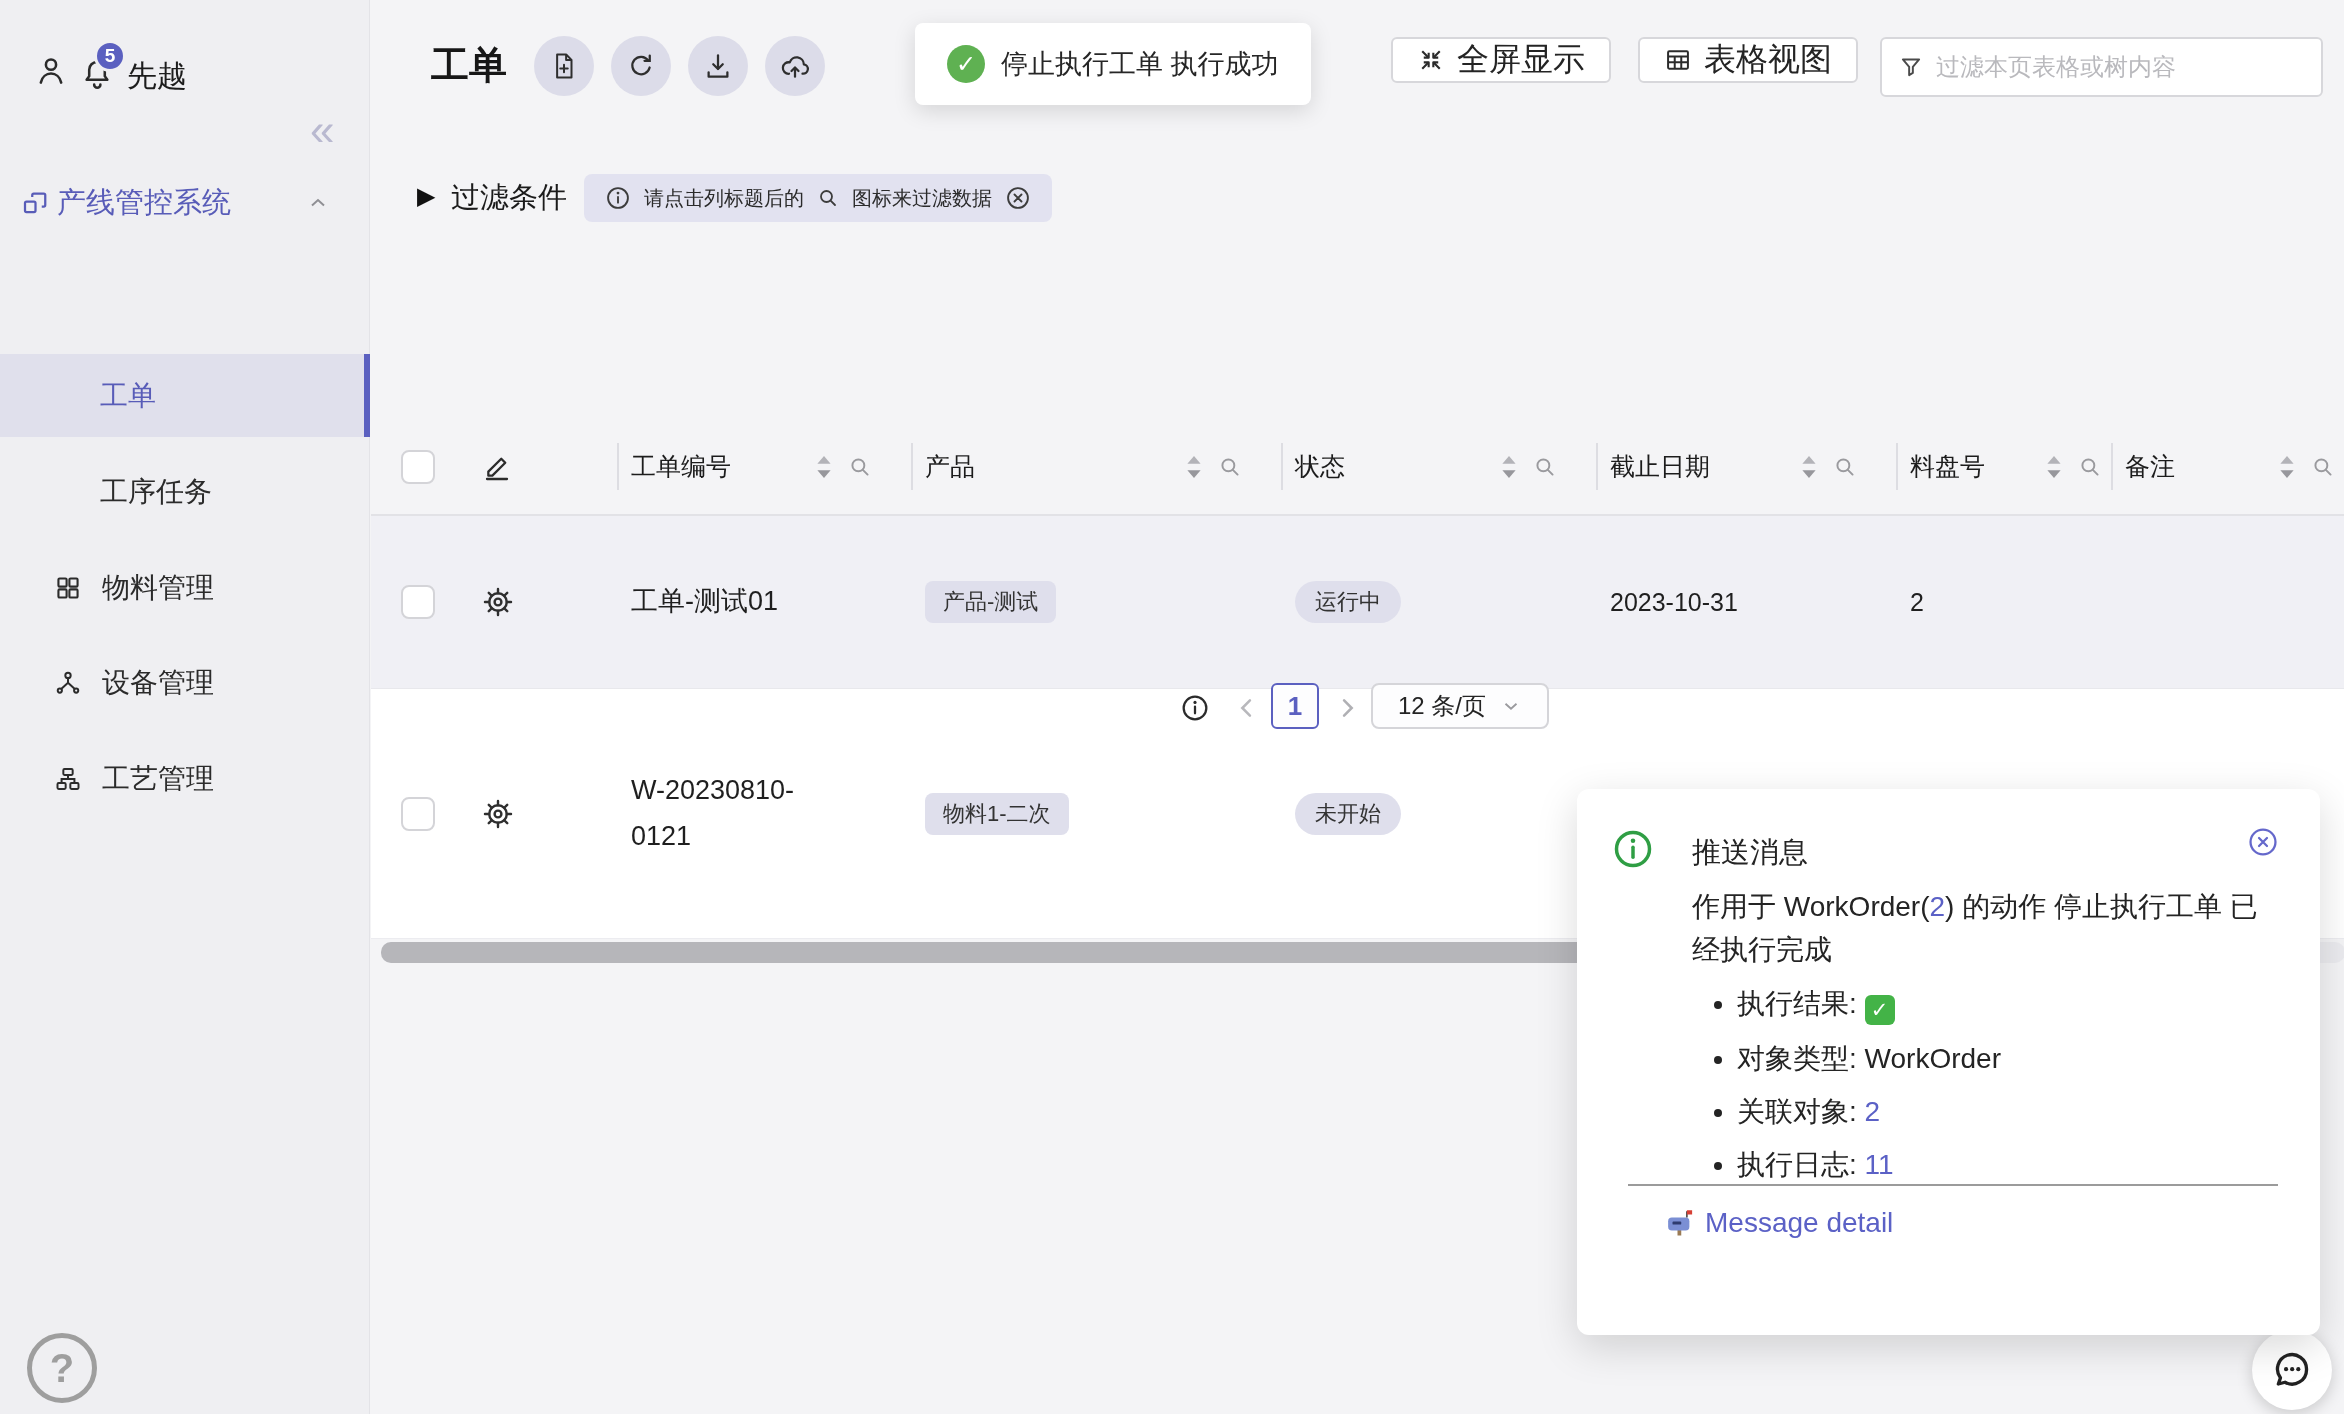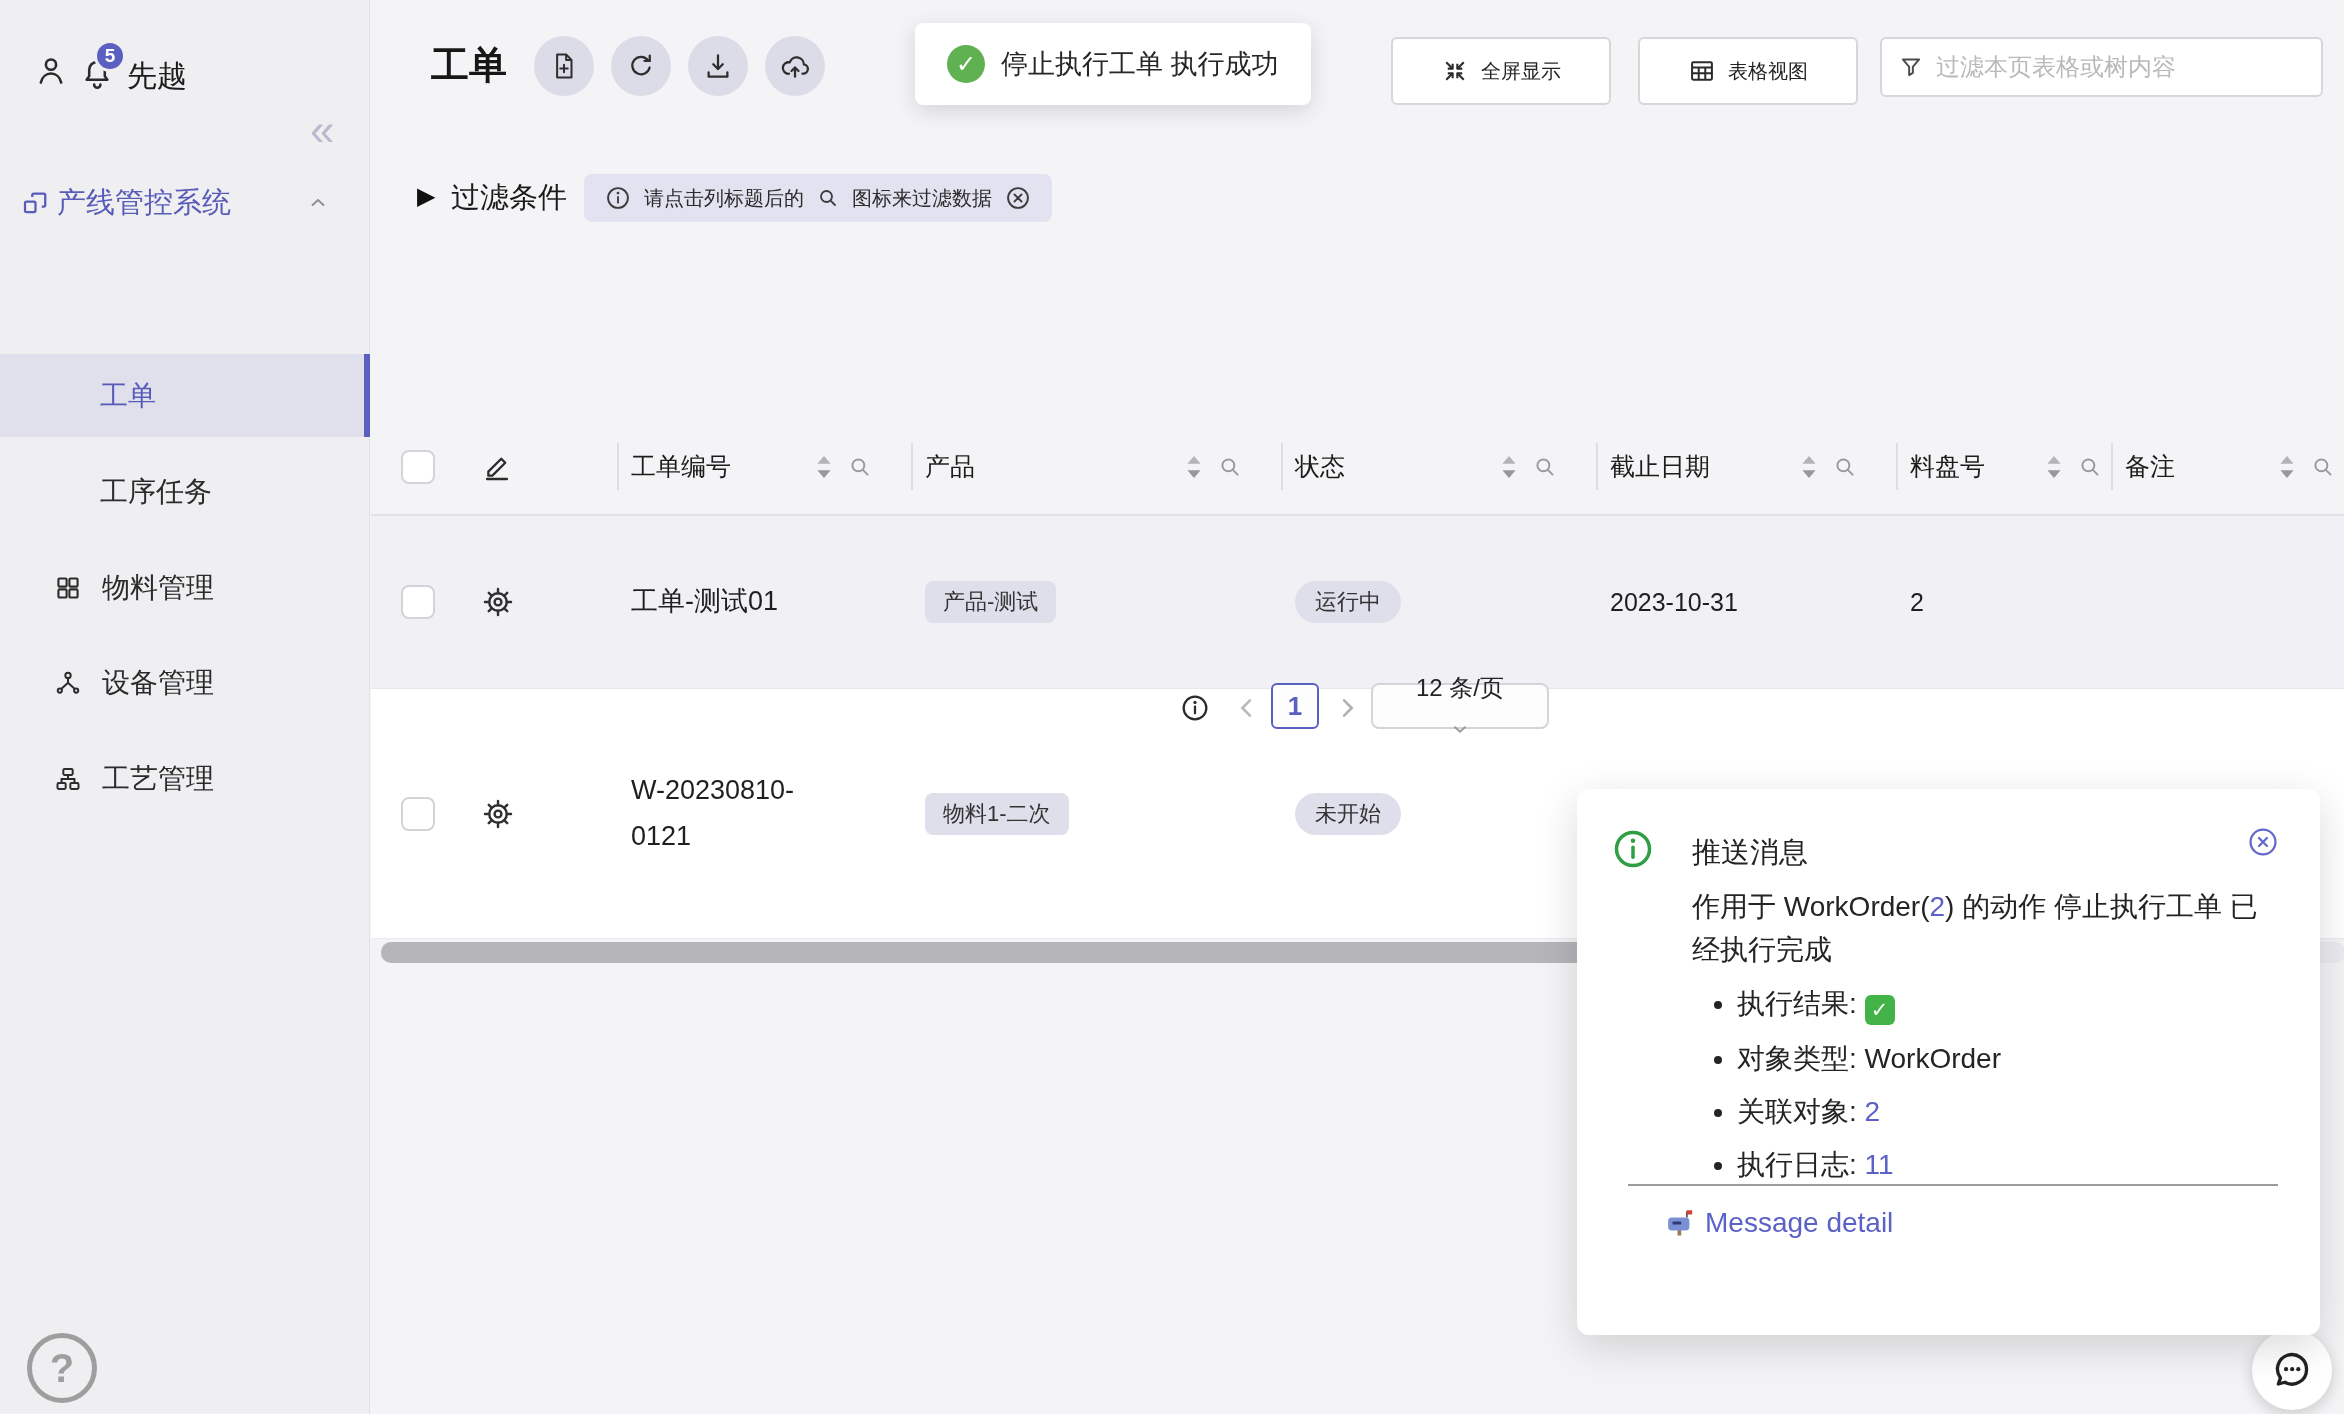--- a/index.html
+++ b/index.html
@@ -22,21 +22,21 @@
   .ni-purple { color:#585cb8; }
   .ni-dark { color:#2b2b2b; }
   .nav-sel { position:absolute; left:0; top:354px; width:370px; height:83px; background:#e0e0ec; border-right:6px solid #5b60c0; display:flex; align-items:center; cursor:pointer; }
   .help-circle { position:absolute; left:27px; top:1333px; width:70px; height:70px; border:5px solid #9e9e9e; border-radius:50%; display:flex; align-items:center; justify-content:center; font-size:40px; font-weight:600; color:#9e9e9e; cursor:pointer; }
 
   
   .main { position:absolute; left:371px; top:0; width:1973px; height:1414px; }
   .page-title { position:absolute; left:60px; top:40px; font-size:38px; font-weight:700; color:#171717; }
   .circ-btns { position:absolute; left:163px; top:36px; display:flex; gap:17px; }
   .circ-btn { width:60px; height:60px; border-radius:50%; background:#dcdce9; display:flex; align-items:center; justify-content:center; cursor:pointer; }
-  .top-btn { position:absolute; top:37px; height:68px; background:#fff; border:2px solid #d7d7db; border-radius:6px; display:flex; align-items:center; justify-content:center; gap:12px; font-size:20px; color:#242424; cursor:pointer; }
+  .top-btn { position:absolute; top:37px; height:46px; background:#fff; border:2px solid #d7d7db; border-radius:6px; display:flex; align-items:center; justify-content:center; gap:12px; font-size:32px; color:#242424; cursor:pointer; }
   .btn-full { left:1020px; width:220px; }
   .btn-tview { left:1267px; width:220px; }
   .filter-box { position:absolute; left:1509px; top:37px; width:443px; height:60px; background:#fff; border:2px solid #d7d7db; border-radius:6px; display:flex; align-items:center; gap:12px; padding:0 16px; }
   .filter-box input { border:none; outline:none; flex:1; font-size:24px; font-family:inherit; color:#333; background:transparent; }
   .filter-box input::placeholder { color:#b9b9bd; }
 
   .filter-row { position:absolute; left:0; top:170px; width:100%; height:60px; }
   .tri { position:absolute; left:46px; top:12px; font-size:24px; color:#111; }
   .filter-label { position:absolute; left:80px; top:8px; font-size:29px; color:#1b1b1b; }
   .hint-chip { position:absolute; left:213px; top:4px; height:48px; background:#e2e2f0; border-radius:8px; display:flex; align-items:center; gap:12px; padding:0 20px; font-size:20px; color:#2b2b2b; }
@@ -62,21 +62,21 @@
   .num-txt { font-size:25px; color:#1f1f1f; }
 
   .hscroll { position:absolute; left:10px; top:942px; width:1964px; height:21px; border-radius:10px; background:#ebebef; }
   .hthumb { position:absolute; left:0; top:0; width:1575px; height:21px; border-radius:10px; background:#b6b6ba; cursor:grab; }
 
   
   .pg-info { position:absolute; left:808px; top:692px; cursor:pointer; }
   .pg-prev { position:absolute; left:862px; top:694px; cursor:pointer; }
   .pg-page { position:absolute; left:900px; top:683px; width:48px; height:46px; border:2px solid #5b60c0; border-radius:6px; color:#5b60c0; font-size:26px; font-weight:600; display:flex; align-items:center; justify-content:center; background:#fdfdfe; cursor:pointer; }
   .pg-next { position:absolute; left:962px; top:694px; cursor:pointer; }
-  .pg-size { position:absolute; left:1000px; top:683px; width:178px; height:46px; border:2px solid #d5d5d9; border-radius:8px; background:#fdfdfe; display:flex; align-items:center; justify-content:center; gap:14px; font-size:24px; color:#242424; cursor:pointer;flex-direction:column; }
+  .pg-size { position:absolute; left:1000px; top:683px; width:178px; height:46px; border:2px solid #d5d5d9; border-radius:8px; background:#fdfdfe; display:flex; align-items:center; justify-content:center; gap:14px; font-size:24px; color:#242424; cursor:pointer; }
 
   
   .toast { position:absolute; left:915px; top:23px; height:82px; background:#fff; border-radius:8px; box-shadow:0 6px 22px rgba(0,0,0,.13); display:flex; align-items:center; gap:16px; padding:0 32px; z-index:10; }
   .toast-check { width:38px; height:38px; border-radius:50%; background:#5fb152; color:#fff; font-size:24px; font-weight:700; display:flex; align-items:center; justify-content:center; flex:none; }
   .toast-msg { font-size:27px; color:#262626; white-space:nowrap; }
 
   
   .push-card { position:absolute; left:1577px; top:789px; width:743px; height:546px; background:#fff; border-radius:12px; box-shadow:0 12px 42px rgba(0,0,0,.15); z-index:9; }
   .pc-infoic { position:absolute; left:34px; top:38px; }
   .pc-title { position:absolute; left:115px; top:44px; font-size:29px; color:#242424; }

